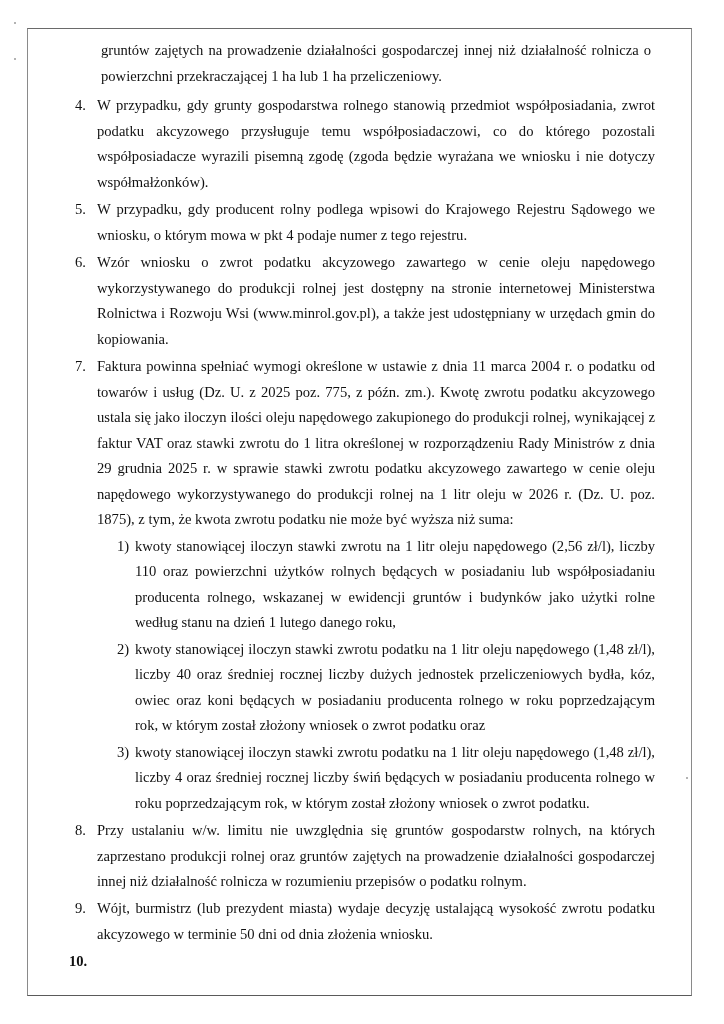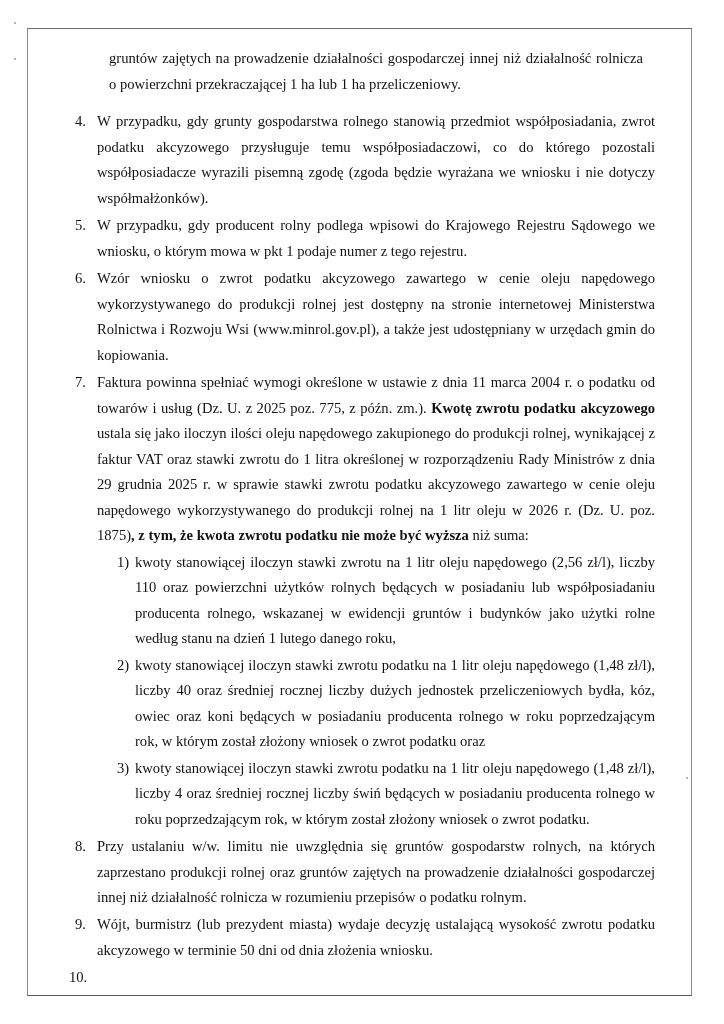--- a/index.html
+++ b/index.html
@@ -29,53 +29,54 @@
     .content {
       position: absolute;
       left: 75px;
       top: 34px;
       width: 580px;
       font-size: 14.6px;
       line-height: 25.6px;
       text-align: justify;
     }
     .para {
-      margin: 12px;
+      margin: 4px;
     }
     .cont {
       padding-left: 22px;
     }
     .item {
       position: relative;
       padding-left: 22px;
       margin-top: 1.6px;
     }
     .item .num {
       position: absolute;
       left: 0;
       top: 0;
     }
     .item.two-digit .num {
       left: -6px;
+      font-weight: bold;
     }
     .sublist {
       margin: 0;
       padding: 0;
     }
     .subitem {
       position: relative;
       padding-left: 60px;
       margin-top: 0.6px;
     }
     .subitem .num {
       position: absolute;
       left: 42px;
       top: 0;
     }
-    .b { font-weight: bold; }
+    .b { font-weight: normal; }
     .u { }
     .speck {
       position: absolute;
       width: 2px;
       height: 2px;
       background: #9a9a9a;
       border-radius: 1px;
     }
   </style>
 </head>
@@ -91,21 +92,21 @@
 
   <p class="para cont">gruntów zajętych na prowadzenie działalności gospodarczej innej niż działalność rolnicza o powierzchni przekraczającej 1 ha lub 1 ha przeliczeniowy.</p>
 
   <div class="item">
     <span class="num">4.</span>
     <span>W przypadku, gdy grunty gospodarstwa rolnego stanowią przedmiot współposiadania, zwrot podatku akcyzowego przysługuje temu współposiadaczowi, co do którego pozostali współposiadacze wyrazili pisemną zgodę (zgoda będzie wyrażana we wniosku i nie dotyczy współmałżonków).</span>
   </div>
 
   <div class="item">
     <span class="num">5.</span>
-    <span>W przypadku, gdy producent rolny podlega wpisowi do Krajowego Rejestru Sądowego we wniosku, o którym mowa w pkt 1 podaje numer z tego rejestru.</span>
+    <span>W przypadku, gdy producent rolny podlega wpisowi do Krajowego Rejestru Sądowego we wniosku, o którym mowa w pkt 4 podaje numer z tego rejestru.</span>
   </div>
 
   <div class="item">
     <span class="num">6.</span>
     <span><span>Wzór wniosku o zwrot podatku akcyzowego zawartego w cenie oleju napędowego wykorzystywanego do produkcji rolnej jest dostępny na stronie internetowej Ministerstwa Rolnictwa i Rozwoju Wsi (</span><span class="u">www.minrol.gov.pl</span><span>), a także jest udostępniany w urzędach gmin do kopiowania.</span></span>
   </div>
 
   <div class="item">
     <span class="num">7.</span>
     <span><span>Faktura powinna spełniać wymogi określone w ustawie z dnia 11 marca 2004 r. o podatku od towarów i usług (Dz. U. z 2025 poz. 775, z późn. zm.). </span><span class="b">Kwotę zwrotu podatku akcyzowego</span><span> ustala się jako iloczyn ilości oleju napędowego zakupionego do produkcji rolnej, wynikającej z faktur VAT oraz stawki zwrotu do 1 litra określonej w rozporządzeniu Rady Ministrów z dnia 29 grudnia 2025 r. w sprawie stawki zwrotu podatku akcyzowego zawartego w cenie oleju napędowego wykorzystywanego do produkcji rolnej na 1 litr oleju w 2026 r. (Dz. U. poz. 1875)</span><span class="b">, z tym, że kwota zwrotu podatku nie może być wyższa</span><span> niż suma:</span></span>

